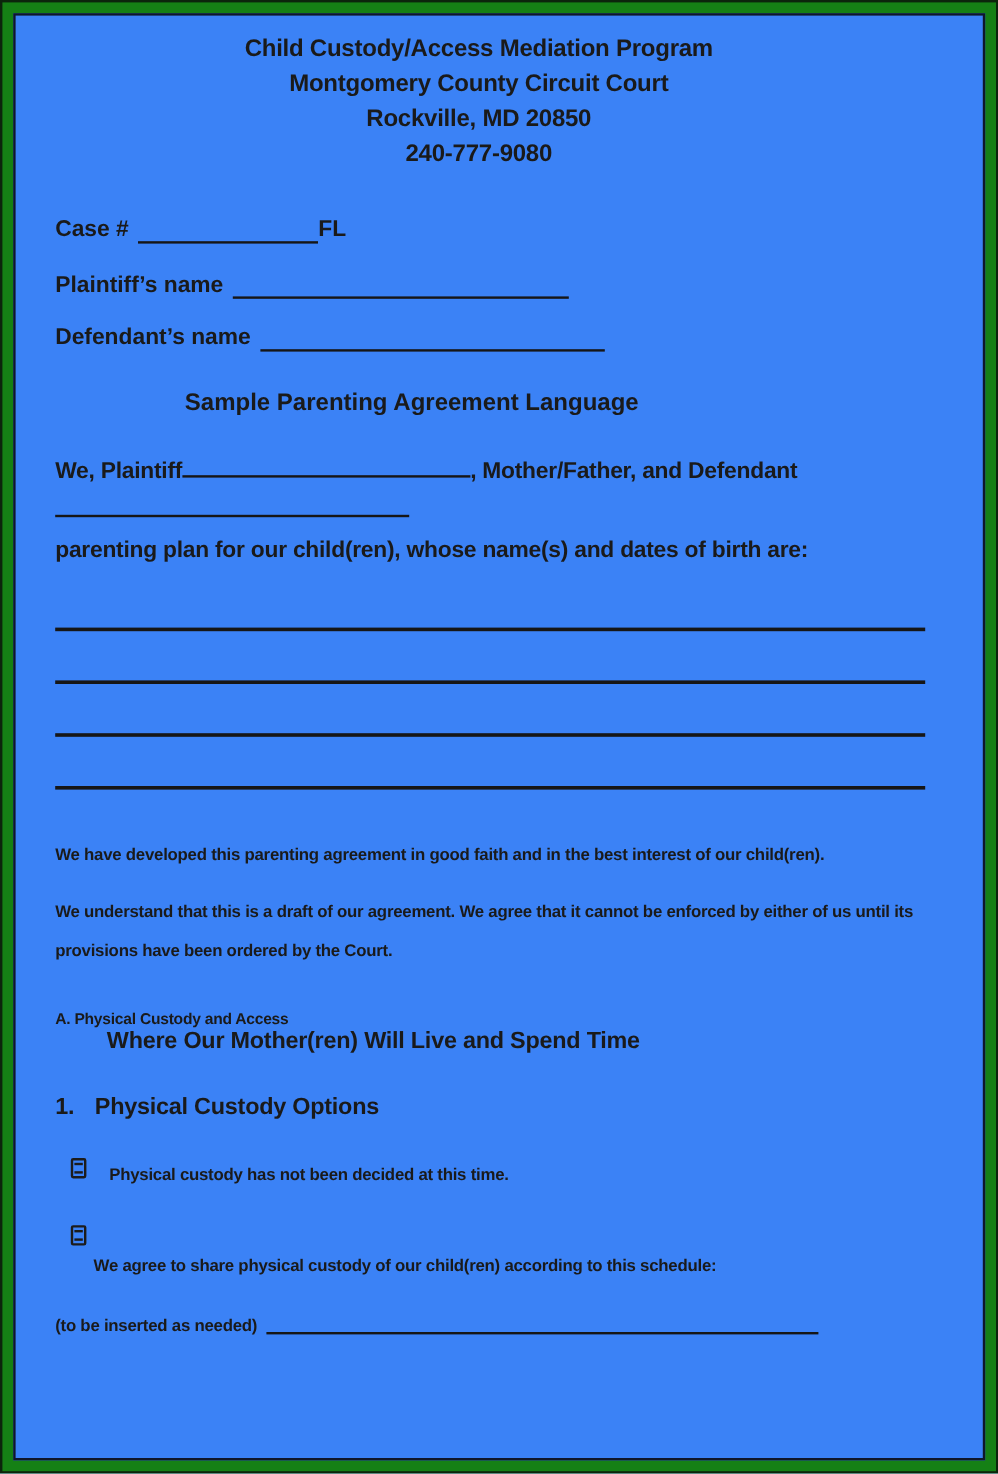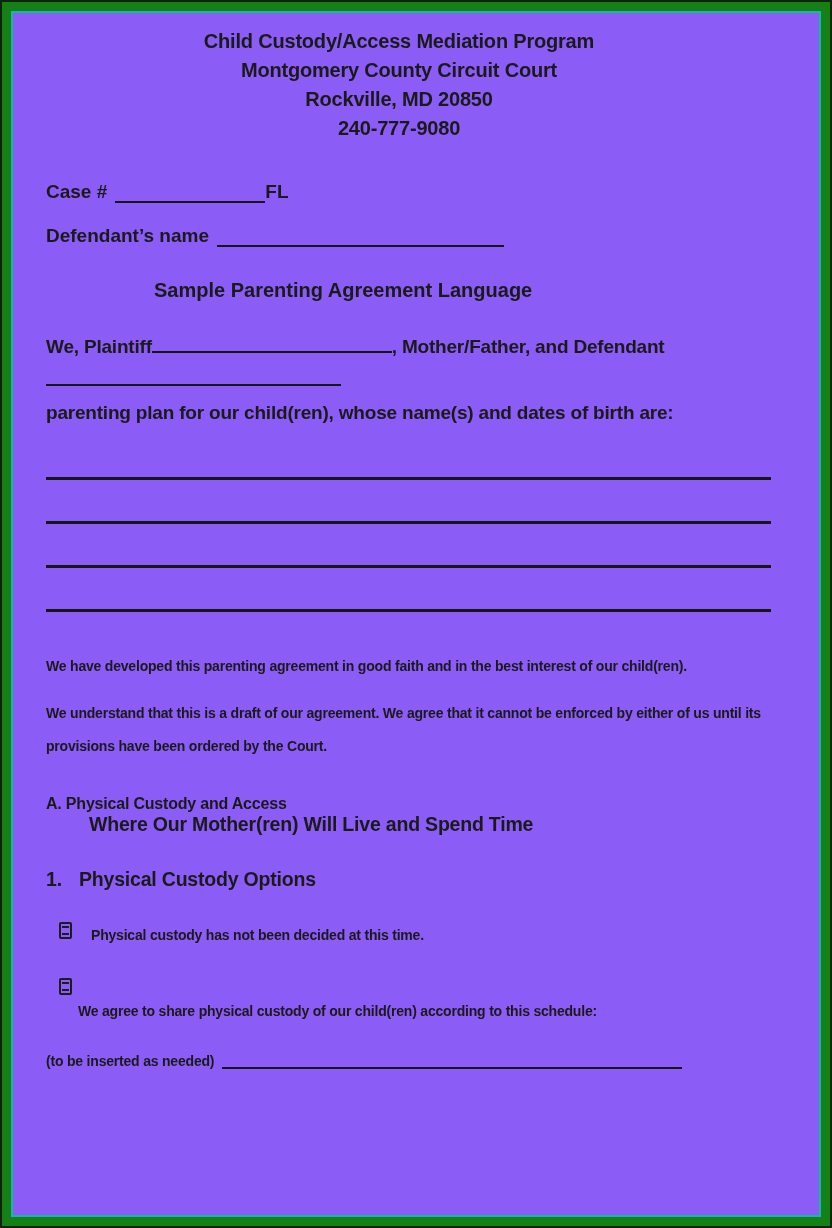--- a/index.html
+++ b/index.html
@@ -14,22 +14,22 @@
   .page-frame {
     width: 832px;
     height: 1228px;
     border: 2px solid #0c250c;          
     background: #158015;                 
     padding: 9px;
   }
   .page-inner {
     width: 100%;
     height: 100%;
-    background: #8b5cf6;
-    border: 2px solid #14b8a6;          
+    background: #3b82f6;
+    border: 2px solid #0f172a;          
     padding: 14px 25px 0 33px;
     overflow: hidden;
   }
   .bold { font-weight: 700; }
 
   
   .doc-header {
     text-align: center;
     padding-right: 42px;
     font-weight: 700;
@@ -85,21 +85,21 @@
     border-bottom: 3px solid #161616;
     height: 0;
   }
   .rule-1 { margin-top: 48px; }
   .rule-n { margin-top: 41px; }
 
   .para { line-height: 33px; }
   .para-goodfaith { margin-top: 38px; max-width: 726px; }
   .para-draft     { margin-top: 14px; max-width: 774px; }
 
-  .heading-a    { margin-top: 32px; font-size: 16px; }
+  .heading-a    { margin-top: 32px; font-size: 13px; }
   .heading-a-sub{ margin-left: 43px; font-size: 19.5px; }
   .heading-1    { margin-top: 32px; display: flex; font-size: 19.5px; }
   .heading-1 .num { width: 33px; }
 
   .option-row { display: flex; margin-left: 13px; }
   .option-1 { margin-top: 28px; }
   .option-2 { margin-top: 24px; flex-direction: column; }
   .checkbox {
     flex: 0 0 auto;
     position: relative;
@@ -159,20 +159,24 @@
       <div>Rockville, MD 20850</div>
       <div>240-777-9080</div>
     </div>
 
     <div class="field-row row-case">
       <span>Case #</span>
       <span class="blank" style="width:150px"></span>
       <span class="bold">FL</span>
     </div>
 
+    <div class="field-row row-plaintiff">
+      <span>Plaintiff’s name</span>
+      <span class="blank" style="width:280px"></span>
+    </div>
 
     <div class="field-row row-defendant">
       <span>Defendant’s name</span>
       <span class="blank" style="width:287px"></span>
     </div>
 
     <div class="section-title">Sample Parenting Agreement Language</div>
 
     <div class="intro">
       <div class="line">

